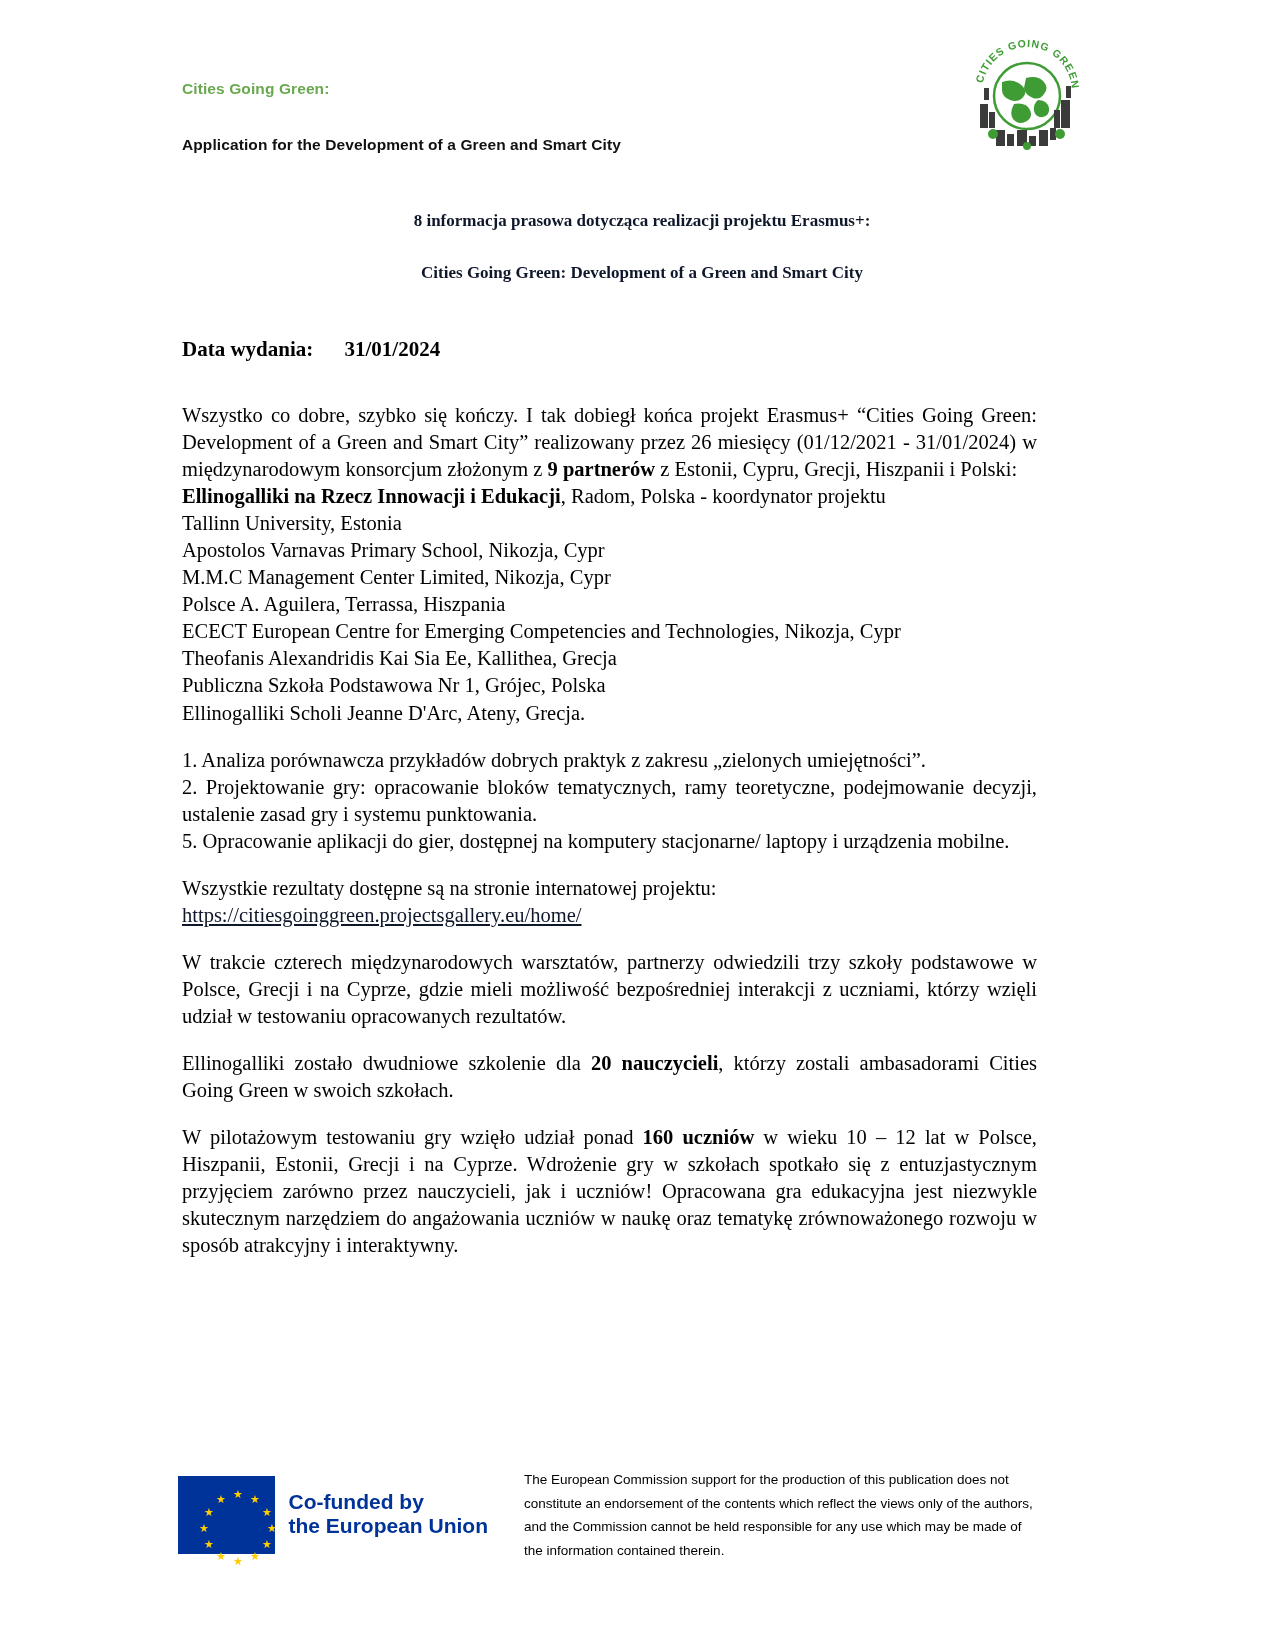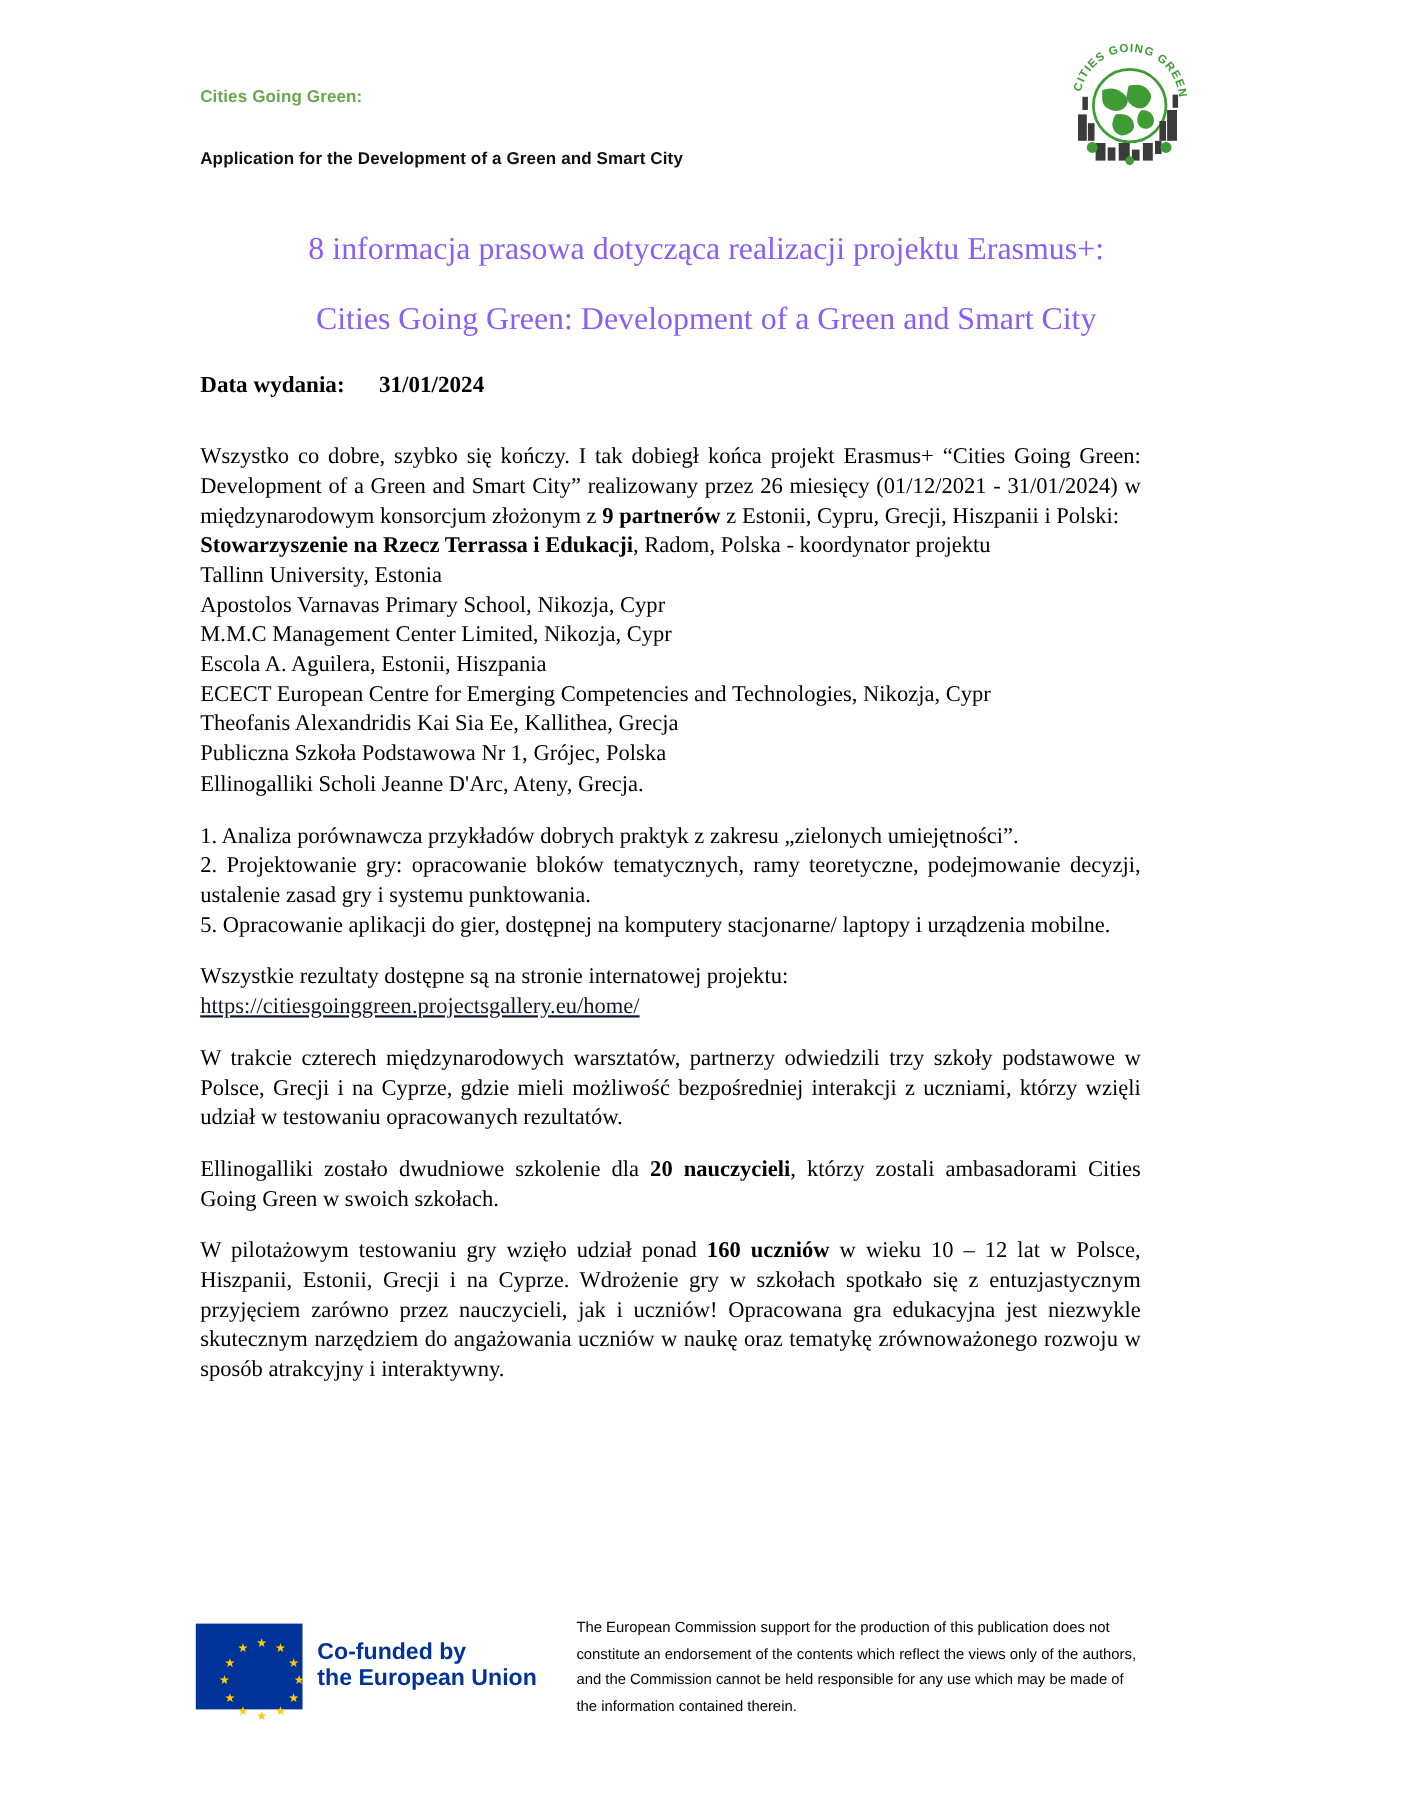--- a/index.html
+++ b/index.html
@@ -56,23 +56,23 @@
   
   .headline {
     position: absolute;
     top: 212px;
     left: 182px;
     width: 920px;
     text-align: center;
   }
   .headline-line {
     font-family: "Liberation Serif", serif;
-    font-weight: normal;
-    font-size: 29px;
-    color: #8b5cf6;
+    font-weight: bold;
+    font-size: 17px;
+    color: #0f172a;
     line-height: 1.0;
   }
   .headline-line.second { margin-top: 35px; }
 
   
   .date-row {
     position: absolute;
     top: 337px;
     left: 182px;
     font-family: "Liberation Serif", serif;
@@ -209,25 +209,25 @@
     <span class="date-value">31/01/2024</span>
   </div>
 
   <div class="body-text">
 
     <div class="p just">
       <span>Wszystko co dobre, szybko się kończy. I tak dobiegł końca projekt Erasmus+ “Cities Going Green: Development of a Green and Smart City” realizowany  przez 26 miesięcy (01/12/2021 - 31/01/2024) w międzynarodowym konsorcjum złożonym z </span><span class="b">9 partnerów</span><span> z Estonii, Cypru, Grecji, Hiszpanii i Polski:</span>
     </div>
 
     <div>
-      <div class="p"><span class="b">Stowarzyszenie na Rzecz Terrassa i Edukacji</span><span>, Radom, Polska - koordynator projektu</span></div>
+      <div class="p"><span class="b">Ellinogalliki na Rzecz Innowacji i Edukacji</span><span>, Radom, Polska - koordynator projektu</span></div>
       <div class="p">Tallinn University, Estonia</div>
       <div class="p">Apostolos Varnavas Primary School, Nikozja, Cypr</div>
       <div class="p">M.M.C Management Center Limited, Nikozja, Cypr</div>
-      <div class="p">Escola A. Aguilera, Estonii, Hiszpania</div>
+      <div class="p">Polsce A. Aguilera, Terrassa, Hiszpania</div>
       <div class="p">ECECT European Centre for Emerging Competencies and Technologies, Nikozja, Cypr</div>
       <div class="p">Theofanis Alexandridis Kai Sia Ee, Kallithea, Grecja</div>
       <div class="p">Publiczna Szkoła Podstawowa Nr 1, Grójec, Polska</div>
       <div class="p">Ellinogalliki Scholi Jeanne D'Arc, Ateny, Grecja.</div>
     </div>
 
     <div class="spacer"></div>
 
     <div class="p just">1. Analiza porównawcza przykładów dobrych praktyk z zakresu „zielonych umiejętności”.</div>
     <div class="p just">2. Projektowanie gry: opracowanie bloków tematycznych, ramy teoretyczne, podejmowanie decyzji, ustalenie zasad gry i systemu punktowania.</div>

